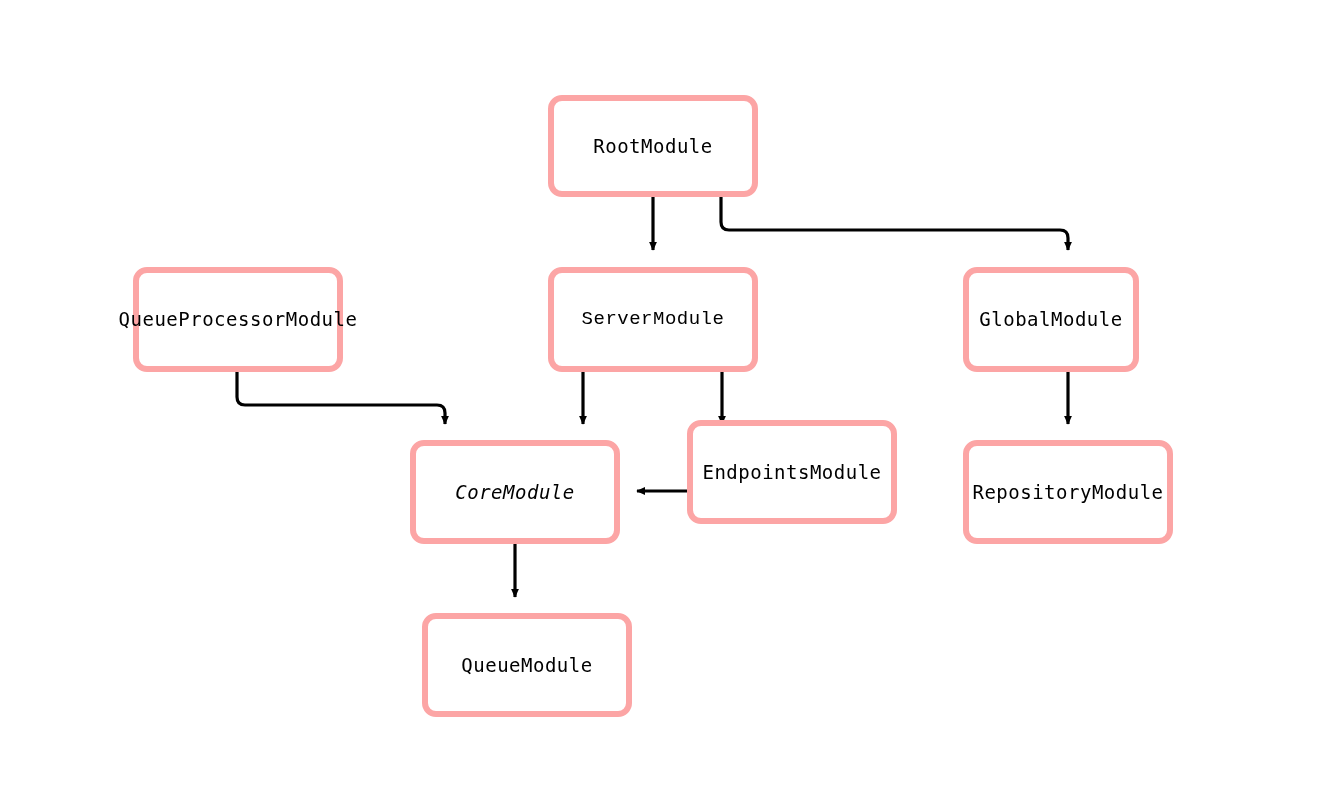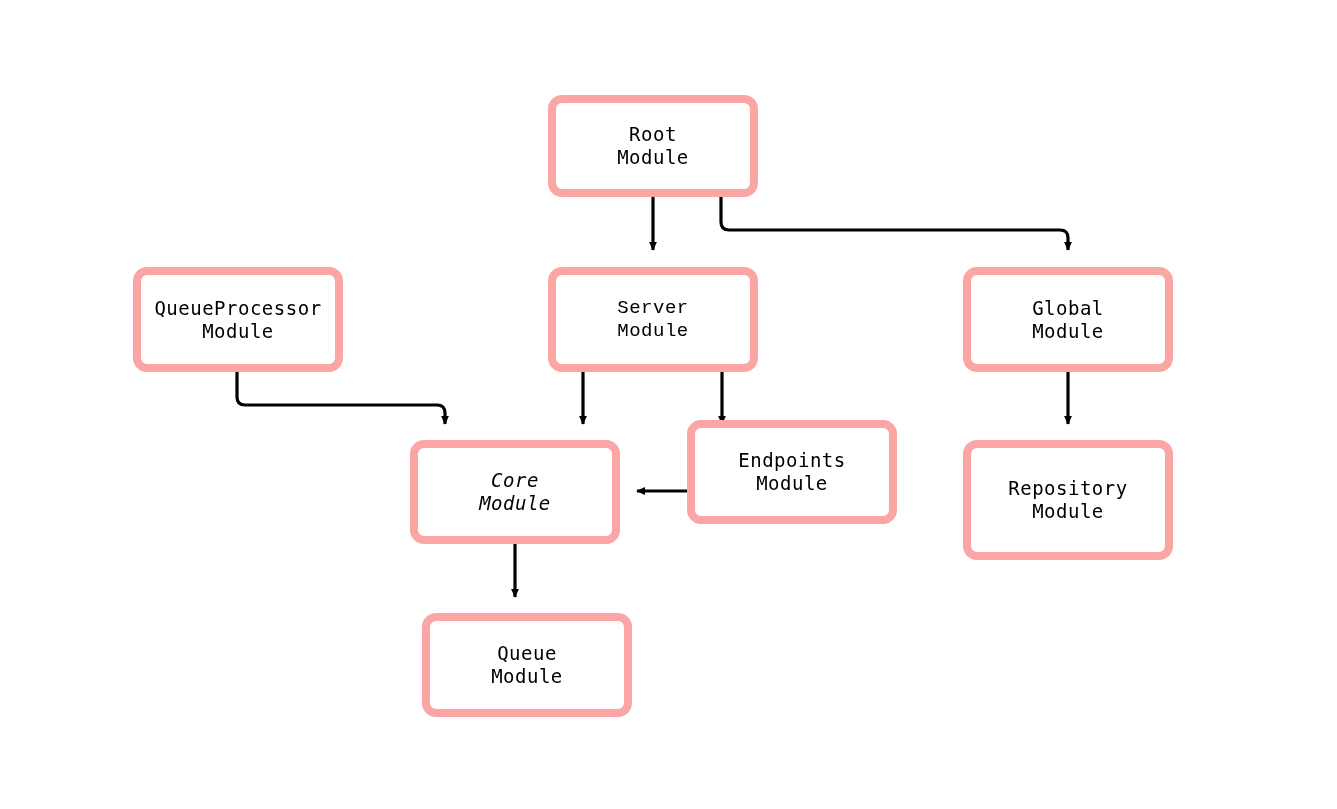--- a/index.html
+++ b/index.html
@@ -20,25 +20,24 @@
   #edge-layer {
     position: absolute;
     left: 0;
     top: 0;
     width: 1337px;
     height: 809px;
   }
   .node {
     position: absolute;
     box-sizing: border-box;
-    border: 8px solid #fca5a5;
+    border: 6px solid #fca5a5;
     border-radius: 14px;
     background: #ffffff;
     display: flex;
-    flex-direction: column;
     align-items: center;
     justify-content: center;
     text-align: right;
     color: #000000;
     font-family: "DejaVu Sans Mono", monospace;
     font-size: 19px;
     line-height: 23px;
     letter-spacing: 0.5px;
     z-index: 2;
   }
@@ -84,36 +83,36 @@
   <div class="node" id="node-queueprocessor" style="left: 133px; top: 267px; width: 210px; height: 105px;">
     <span class="node-line">QueueProcessor</span>
     <span class="node-line">Module</span>
   </div>
 
   <div class="node" id="node-server" style="left: 548px; top: 267px; width: 210px; height: 105px; font-family: Liberation Mono, monospace;">
     <span class="node-line">Server</span>
     <span class="node-line">Module</span>
   </div>
 
-  <div class="node" id="node-global" style="left: 963px; top: 267px; width: 210px; height: 105px;">
+  <div class="node" id="node-global" style="left: 963px; top: 267px; width: 176px; height: 105px;">
     <span class="node-line">Global</span>
     <span class="node-line">Module</span>
   </div>
 
   <div class="node" id="node-core" style="left: 410px; top: 440px; width: 210px; height: 104px; font-style: italic;">
     <span class="node-line">Core</span>
     <span class="node-line">Module</span>
   </div>
 
   <div class="node" id="node-endpoints" style="left: 687px; top: 420px; width: 210px; height: 104px;">
     <span class="node-line">Endpoints</span>
     <span class="node-line">Module</span>
   </div>
 
-  <div class="node" id="node-repository" style="left: 963px; top: 440px; width: 210px; height: 120px;">
+  <div class="node" id="node-repository" style="left: 963px; top: 440px; width: 210px; height: 104px;">
     <span class="node-line">Repository</span>
     <span class="node-line">Module</span>
   </div>
 
   <div class="node" id="node-queue" style="left: 422px; top: 613px; width: 210px; height: 104px;">
     <span class="node-line">Queue</span>
     <span class="node-line">Module</span>
   </div>
 
 </div>

